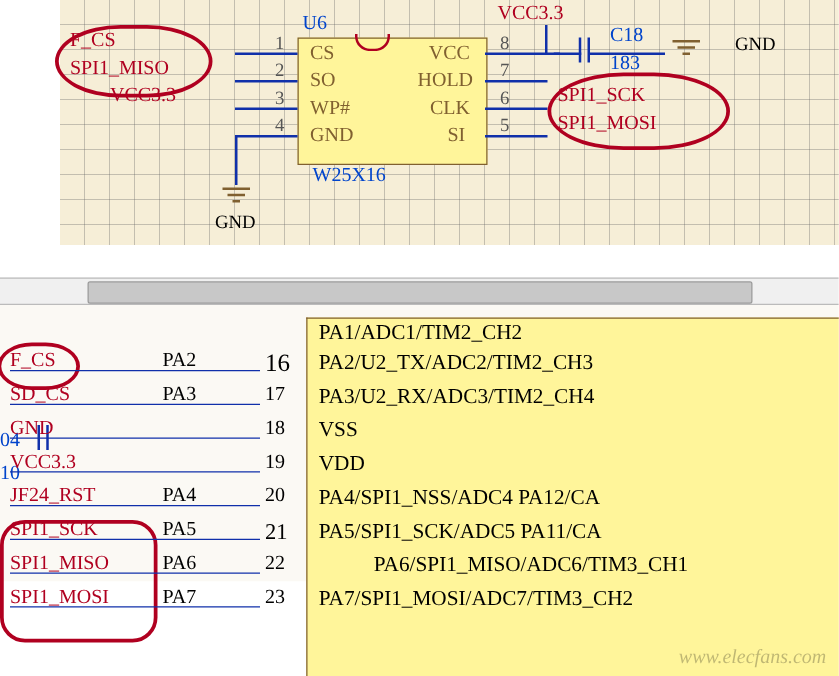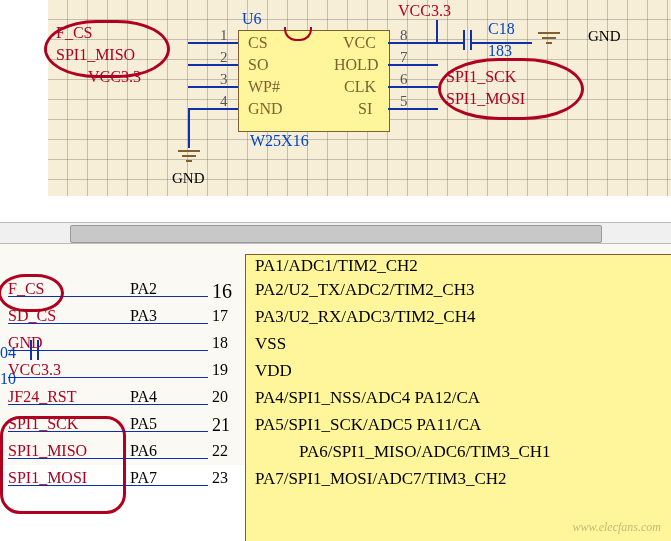--- a/index.html
+++ b/index.html
@@ -120,21 +120,21 @@
   .mcutext {
     position: absolute;
     color: #000;
     font-size: 17px;
     white-space: nowrap;
   }
   .wm {
     position: absolute;
     right: 10px;
     bottom: 6px;
-    font-size: 12px;
+    font-size: 16px;
     color: rgba(0,0,0,0.25);
     font-style: italic;
   }
   .annot {
     position: absolute;
     border: 3px solid #b00020;
     border-radius: 50% / 60%;
     pointer-events: none;
   }
 </style>

